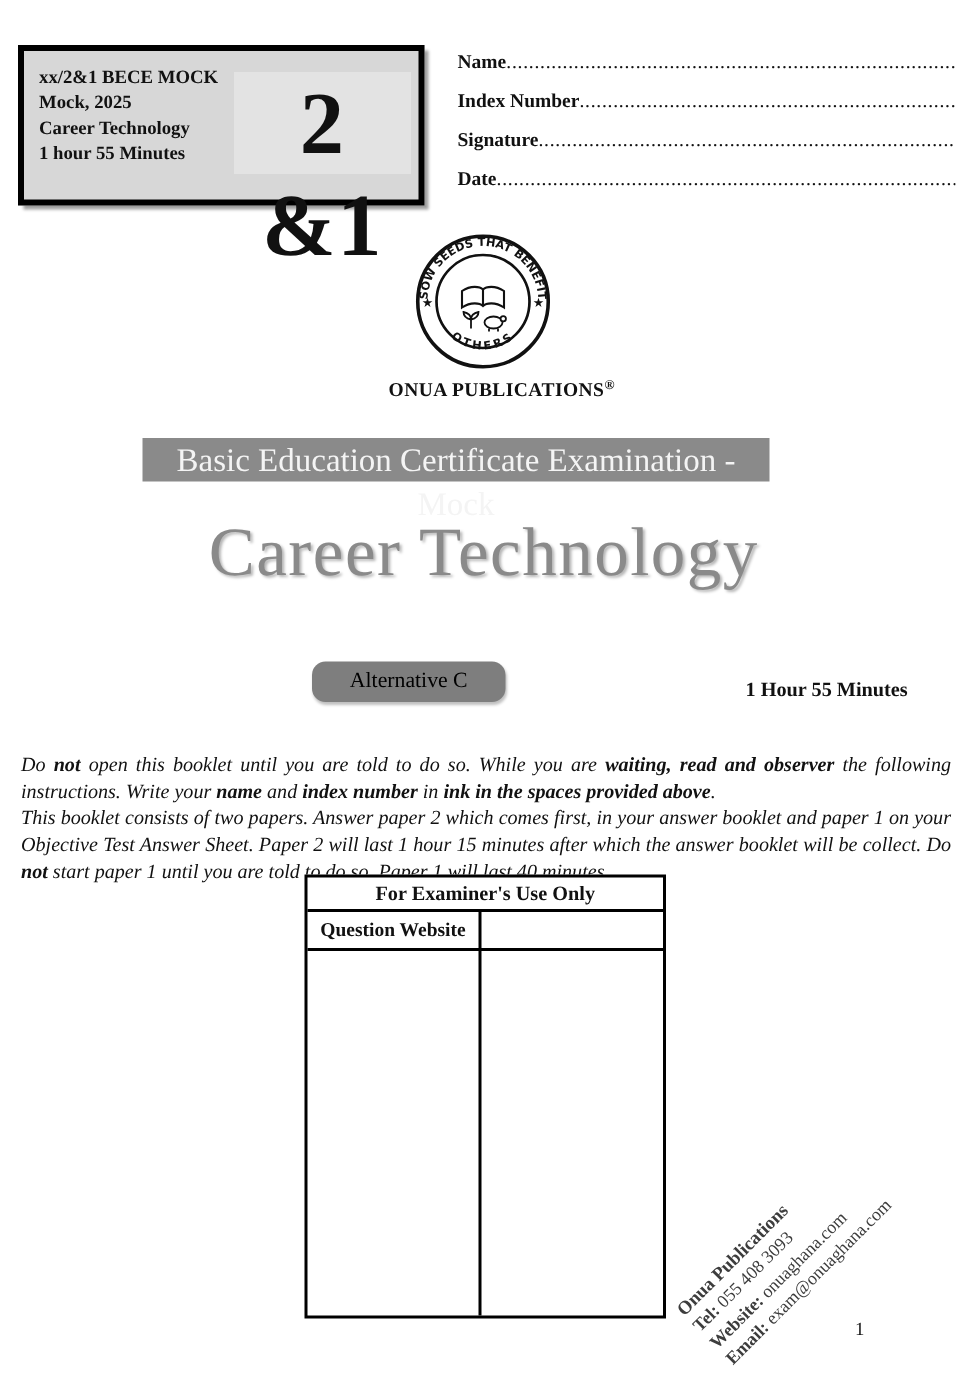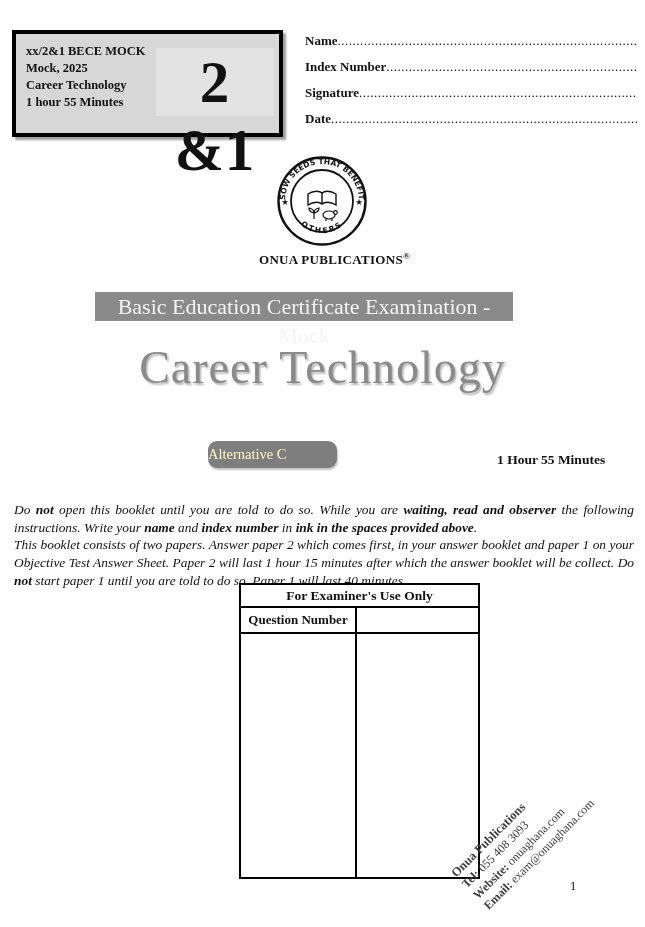--- a/index.html
+++ b/index.html
@@ -40,33 +40,33 @@
   }
   
   .big-title{
     position:absolute; left:0; top:341px; width:100%; text-align:center;
     font-size:46px; color:var(--title-gray,#8a8a8a); letter-spacing:1px;
     text-shadow:1.5px 1.5px 2px #b5b5b5;
   }
   
   .alt-badge{
     position:absolute; left:208px; top:441px; width:129px; height:27px;
-    background:var(--badge-bg,#7e7e7e); color:#fef9c3; border-radius:9px;
-    text-align:left; line-height:27px; font-size:14.5px;
+    background:var(--badge-bg,#7e7e7e); color:#000000; border-radius:9px;
+    text-align:center; line-height:27px; font-size:14.5px;
     box-shadow:1px 2px 2px #c0c0c0;
   }
   .duration{position:absolute; left:497px; top:452px; font-size:13.5px; font-weight:bold;}
   
   .instructions{
     position:absolute; left:14px; top:501px; width:620px;
     font-style:italic; font-size:13.4px; line-height:1.32; text-align:justify;
   }
   .instructions b{font-weight:bold;}
   
-  .exam-table{position:absolute; left:203px; top:583px; width:237px; border:2px solid #000; background:#fff;margin-left:36px;}
+  .exam-table{position:absolute; left:203px; top:583px; width:237px; border:2px solid #000; background:#fff;}
   .exam-table .t-title{height:21px; line-height:21px; text-align:center; font-weight:bold;
     font-size:13.5px; border-bottom:2px solid #000;}
   .exam-table .t-cols{display:flex; height:24px; line-height:24px; border-bottom:2px solid #000;
     font-weight:bold; font-size:13px;}
   .exam-table .t-cols .c1{width:114px; border-right:2px solid #000; text-align:center;}
   .exam-table .t-cols .c2{flex:1; text-align:center;}
   .exam-table .t-body{display:flex; height:243px;}
   .exam-table .t-body .c1{width:114px; border-right:2px solid #000;}
   .exam-table .t-body .c2{flex:1;}
   
@@ -153,21 +153,21 @@
   <div class="duration">1 Hour 55 Minutes</div>
 
   <div class="instructions">
     <div><span>Do </span><b>not</b><span> open this booklet until you are told to do so. While you are </span><b>waiting, read and observer</b><span> the following instructions. Write your </span><b>name</b><span> and </span><b>index number</b><span> in </span><b>ink in the spaces provided above</b><span>.</span></div>
     <div><span>This booklet consists of two papers. Answer paper 2 which comes first, in your answer booklet and paper 1 on your Objective Test Answer Sheet. Paper 2 will last 1 hour 15 minutes after which the answer booklet will be collect. Do </span><b>not</b><span> start paper 1 until you are told to do so. Paper 1 will last 40 minutes.</span></div>
   </div>
 
   <div class="exam-table">
     <div class="t-title">For Examiner's Use Only</div>
     <div class="t-cols">
-      <div class="c1">Question Number</div>
+      <div class="c1">Question Website</div>
     </div>
     <div class="t-body">
       <div class="c1"></div>
       <div class="c2"></div>
     </div>
   </div>
 
   <div class="contact">
     <div class="c-name">Onua Publications</div>
     <div>

